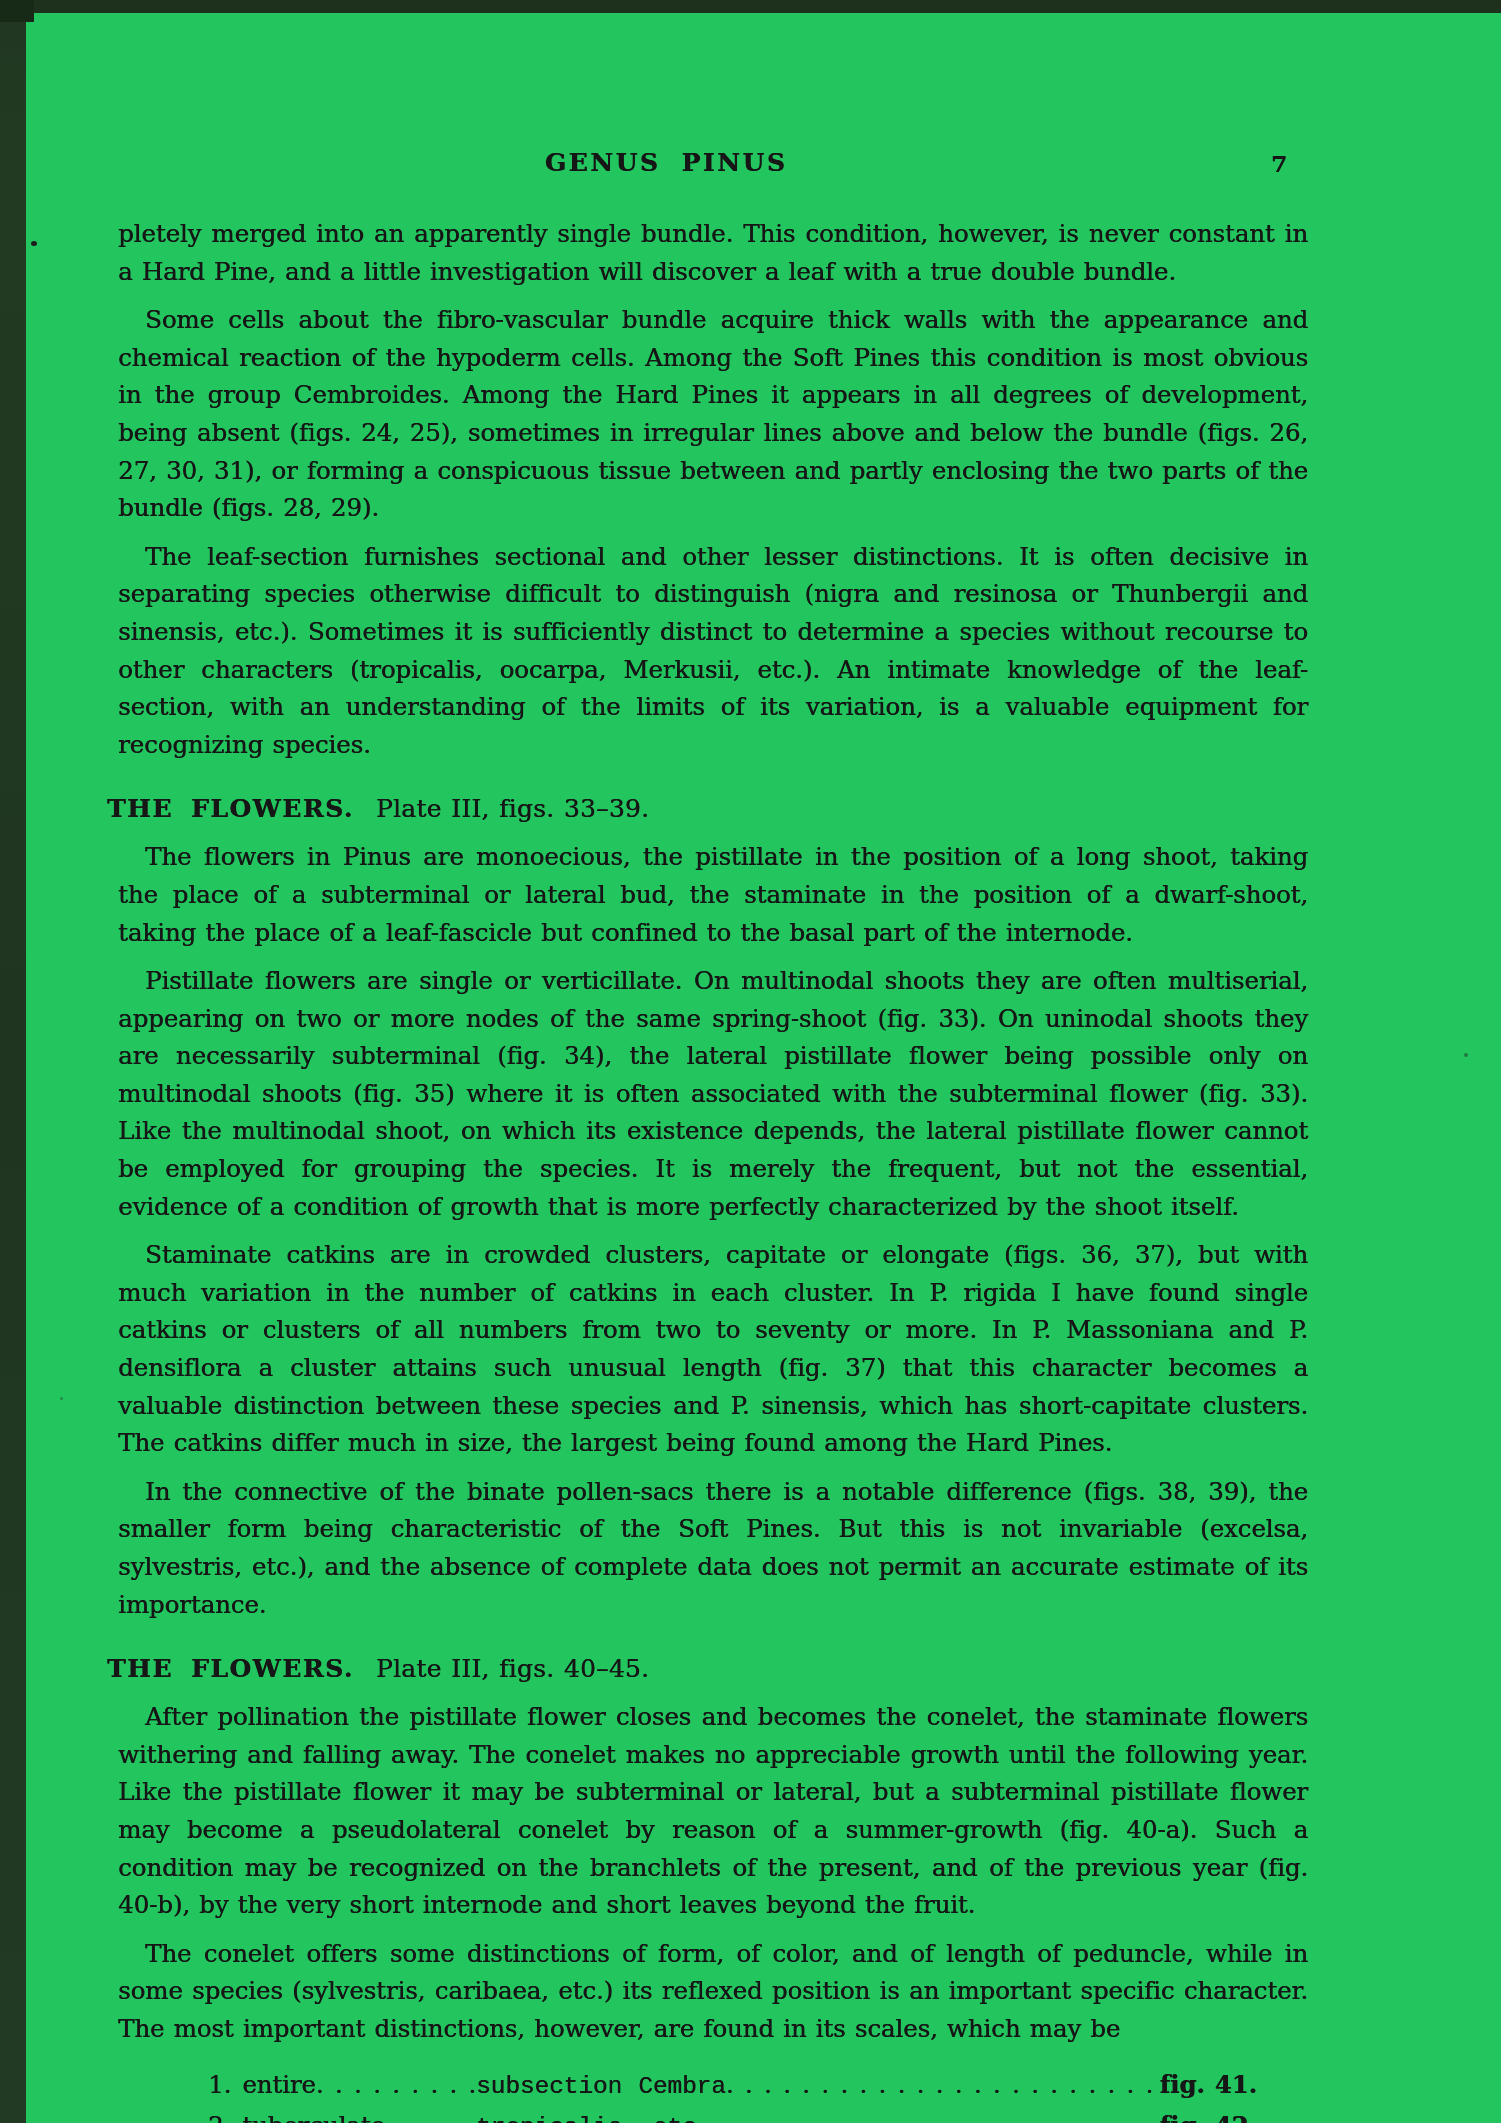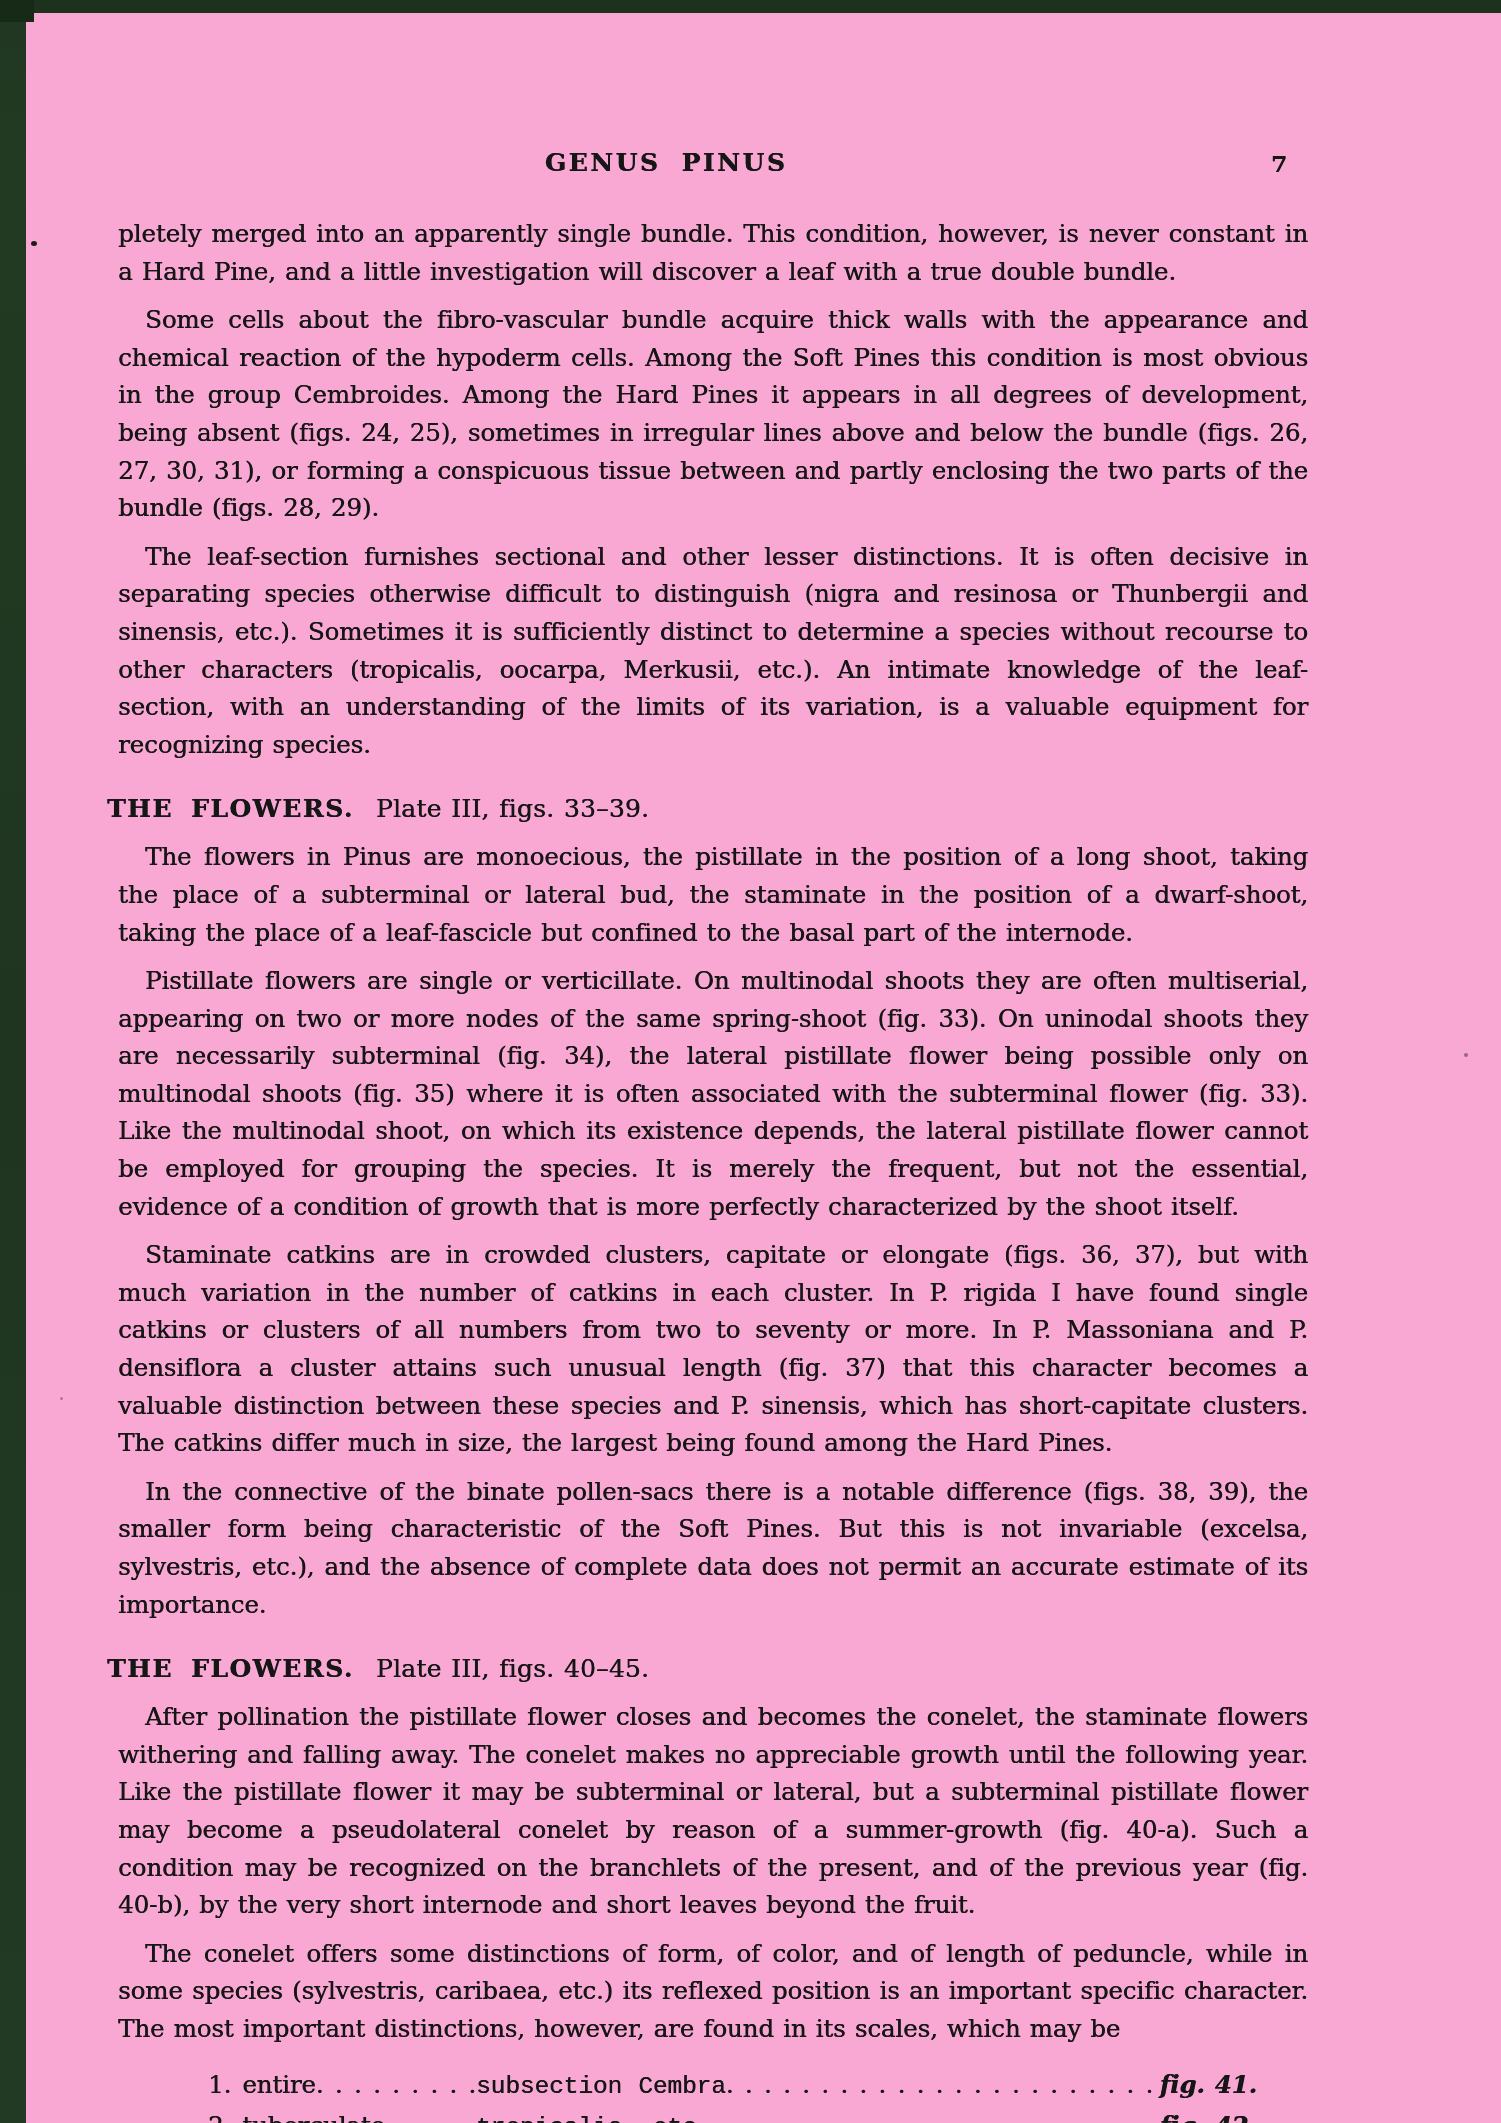--- a/index.html
+++ b/index.html
@@ -4,21 +4,21 @@
 <style>
   html, body { margin: 0; padding: 0; }
   body {
     width: 1501px; height: 2123px;
     background: #ffffff;
     position: relative;
     overflow: hidden;
     font-family: "DejaVu Serif", "Liberation Serif", serif;
     color: #161616;
   }
-  .scan-page { position: absolute; inset: 0; background: #f9a8d4; padding-left: 32px; }
+  .scan-page { position: absolute; inset: 0; background: #22c55e; padding-left: 32px; }
 
   
   .border-left {
     position: absolute; left: 0; top: 0;
     width: 26px; height: 2123px;
     background: linear-gradient(180deg, #1c2f1c 0%, #24392229 0%, #223a22 8%, #1f3520 50%, #223a23 100%);
     background-color: #203621;
   }
   .border-top {
     position: absolute; left: 0; top: 0;
@@ -68,21 +68,21 @@
   .scale-list { margin: 17px 62px 0 101px; font-size: 24.5px; }
   .toc-row { display: flex; align-items: baseline; line-height: 39.5px; }
   .toc-left { display: flex; align-items: baseline; width: 268px; flex: 0 0 268px; overflow: hidden; }
   .toc-num { margin-right: 11px; }
   .toc-species { white-space: nowrap; font-family: Liberation Mono, monospace; }
   .dots { flex: 1 1 auto; overflow: hidden; white-space: nowrap; min-width: 12px; }
   .dots::after {
     content: ". . . . . . . . . . . . . . . . . . . . . . . . . . . . . . . . . . . . . . . . . . . . . . . . . . . . . . . .";
     letter-spacing: 1px;
   }
-  .toc-fig { font-weight: bold; white-space: nowrap; padding-left: 4px; font-style: italic; }
+  .toc-fig { font-weight: bold; white-space: nowrap; padding-left: 4px; }
 </style>
 </head>
 <body>
 
 <div class="scan-page">
 
   <div class="border-left"></div>
   <div class="border-top"></div>
   <div class="corner-blot"></div>
 

